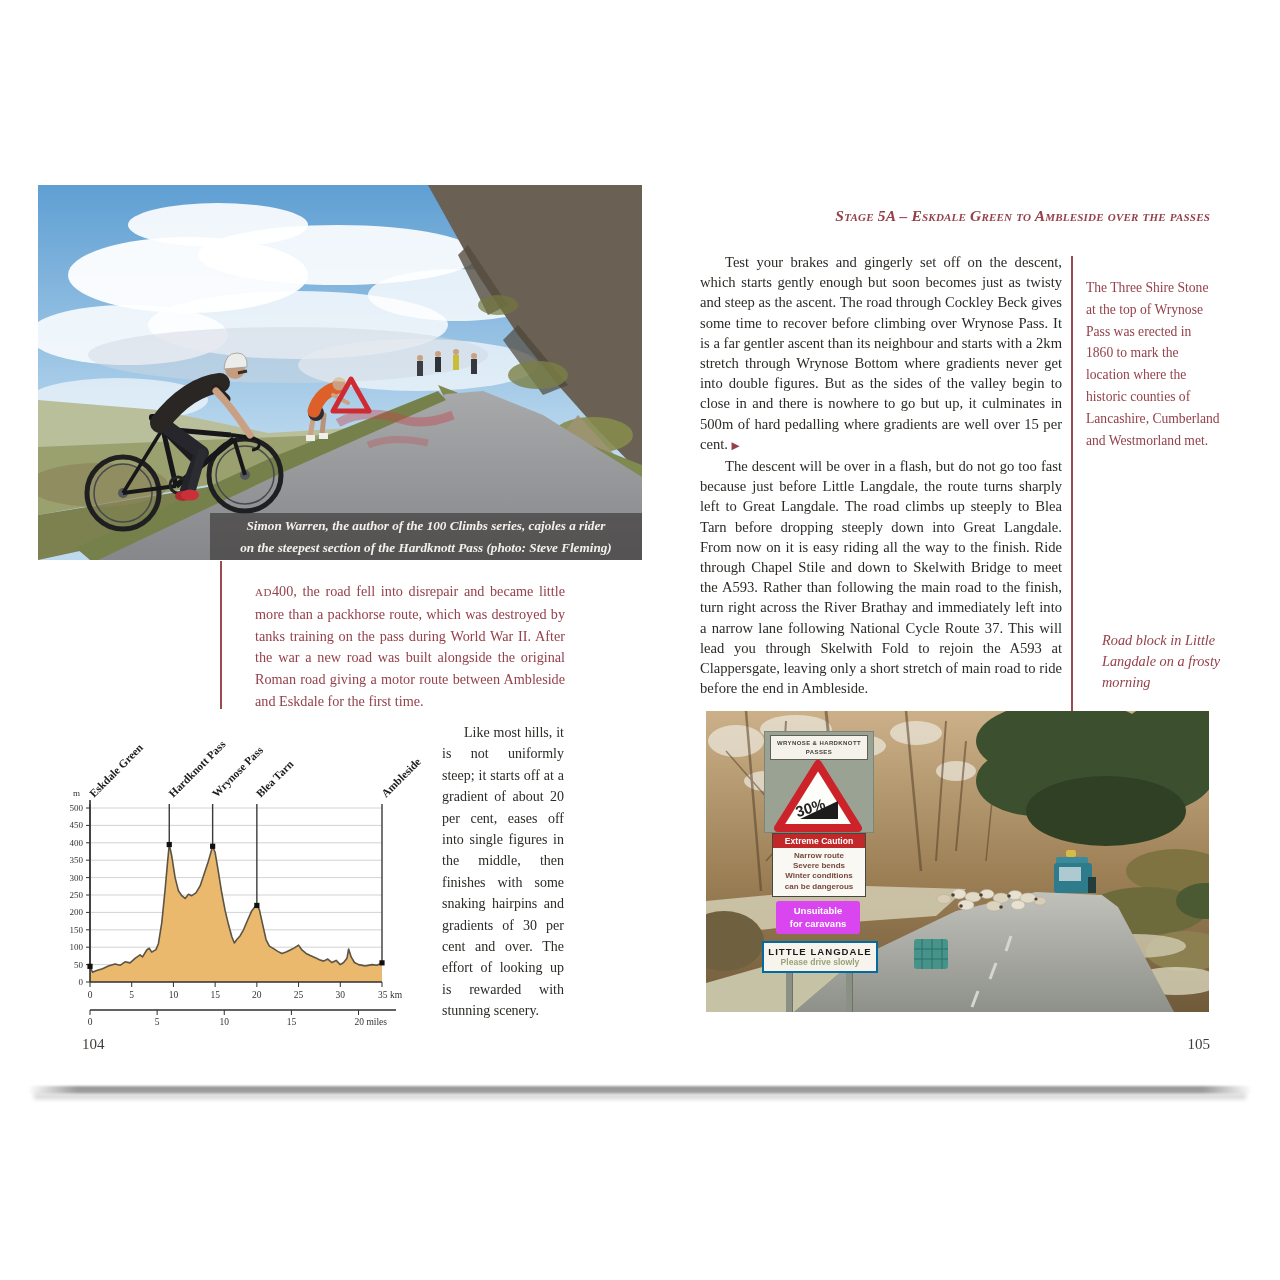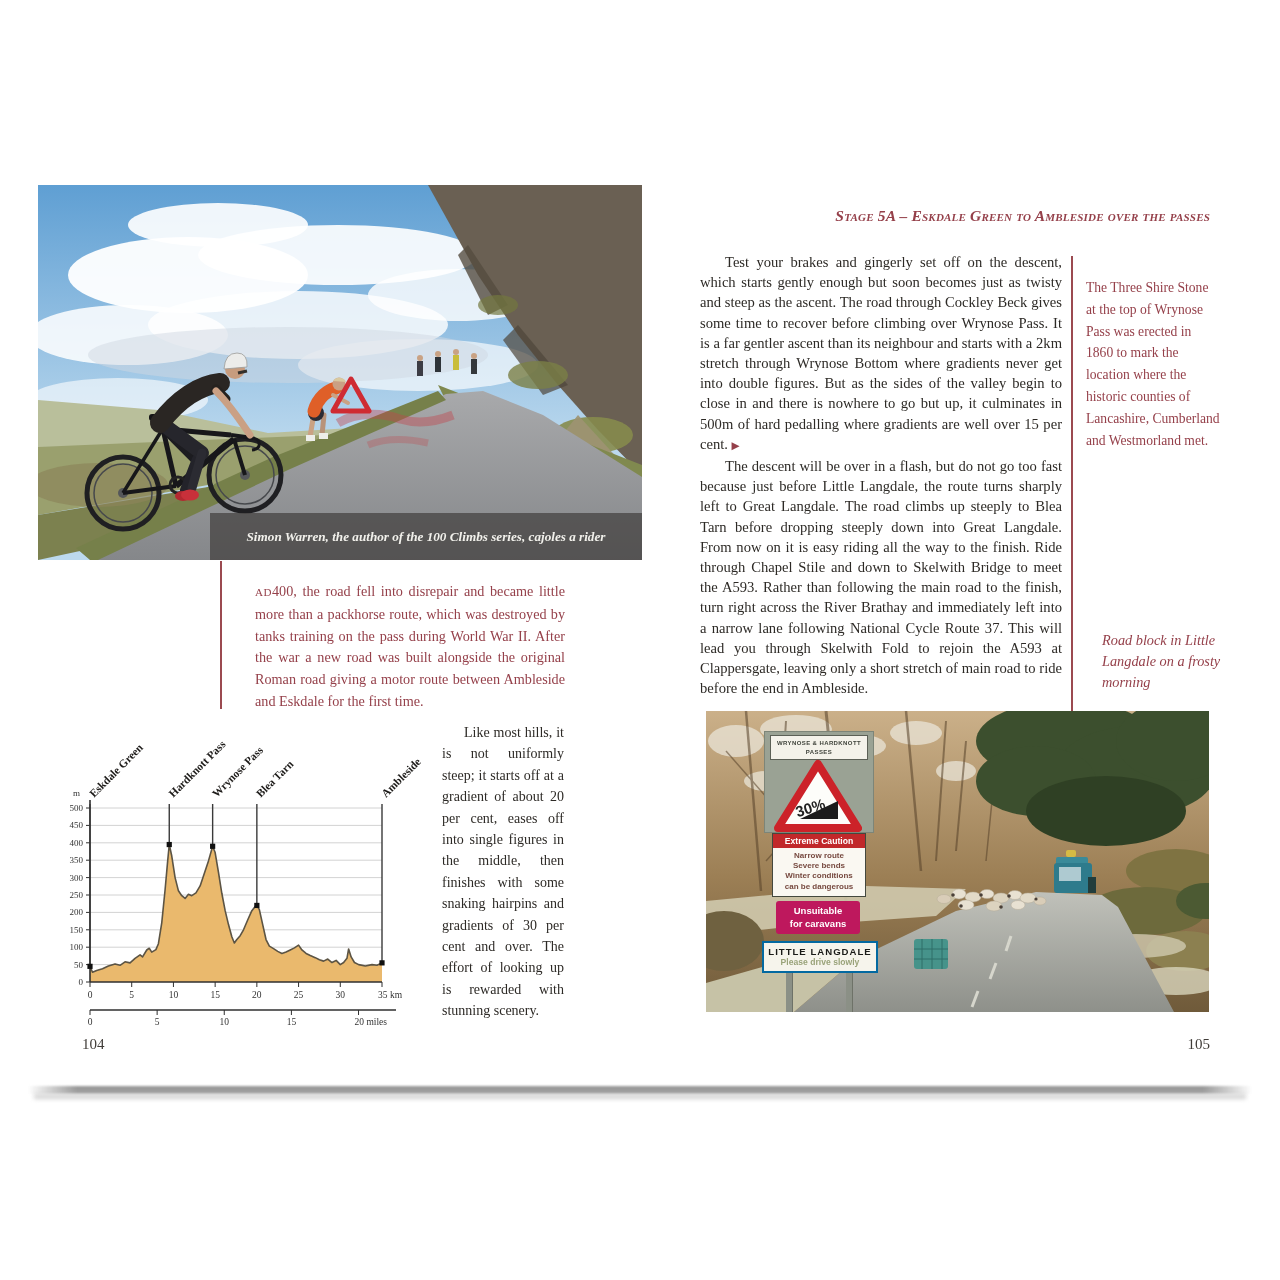--- a/index.html
+++ b/index.html
@@ -46,21 +46,21 @@
     border:1px solid #5c6056;display:flex;flex-direction:column;justify-content:center;}
   .sign-top-label div{font-family:"Liberation Sans",sans-serif;font-size:6px;font-weight:700;
     color:#3e423a;text-align:center;letter-spacing:.4px;line-height:1.35;}
   .sign-tri{position:absolute;left:12px;top:32px;}
   .sign-caution{position:absolute;left:10px;top:106px;width:92px;background:#faf8f2;
     border:1px solid #44483e;font-family:"Liberation Sans",sans-serif;}
   .sign-caution .hd{background:#c1282a;color:#fff;font-size:8.6px;font-weight:700;
     text-align:center;padding:2px 0;}
   .sign-caution .ln{font-size:8px;font-weight:700;color:#774a40;text-align:center;line-height:1.28;}
   .sign-caution .body{padding:3px 1px 4px;}
-  .sign-blue{position:absolute;left:14px;top:174px;width:84px;height:33px;background:#be185d;
+  .sign-blue{position:absolute;left:14px;top:174px;width:84px;height:33px;background:#d946ef;
     border-radius:3px;display:flex;flex-direction:column;justify-content:center;}
   .sign-blue div{font-family:"Liberation Sans",sans-serif;font-size:9.5px;font-weight:700;
     color:#fff;text-align:center;line-height:1.3;}
   .sign-village{position:absolute;left:0;top:214px;width:112px;background:#f6f4ec;
     border:2px solid #0369a1;padding:3px 0 4px;font-family:"Liberation Sans",sans-serif;}
   .sign-village .nm{font-size:9.6px;font-weight:700;color:#1a1a18;text-align:center;letter-spacing:1px;}
   .sign-village .sub{font-size:8.6px;font-weight:700;color:#9aa37a;text-align:center;}
   .sign-pole{position:absolute;width:6px;height:40px;top:246px;background:#8b9086;border-right:1px solid #6e7268;}
   .shadow-bar{position:absolute;left:28px;top:1086px;width:1224px;height:8px;
     background:linear-gradient(to right, rgba(154,154,154,0), #9a9a9a 4%, #9a9a9a 96%, rgba(154,154,154,0));
@@ -179,20 +179,21 @@
           <path d="M122,238 C140,214 162,200 182,198" stroke="#2a2623" stroke-width="20" stroke-linecap="round" fill="none"></path>
           <path d="M178,204 L188,214" stroke="#26221f" stroke-width="9" stroke-linecap="round"></path>
           <path d="M178,206 C192,220 204,238 212,250" stroke="#caa084" stroke-width="7" stroke-linecap="round" fill="none"></path>
           <circle cx="197" cy="184" r="10" fill="#c79c7e"></circle>
           <path d="M186,184 Q187,168 199,168 Q210,168 209,182 Z" fill="#ececea" stroke="#9a9a98" stroke-width=".8"></path>
           <path d="M200,188 L209,186" stroke="#33302c" stroke-width="3"></path>
         </g>
       </svg>
       <div class="photo-caption-bar">
         <div>Simon Warren, the author of the 100 Climbs series, cajoles a rider</div>
+        <div>on the steepest section of the Hardknott Pass (photo: Steve Fleming)</div>
       </div>
     </div>
 
     <div class="red-rule"></div>
 
     <div class="note-red"><span class="smallcaps">AD</span><span>400, the road fell into disrepair and became little more than a packhorse route, which was destroyed by tanks training on the pass during World War II. After the war a new road was built alongside the original Roman road giving a motor route between Ambleside and Eskdale for the first time.</span></div>
 
     <div class="chart"><svg viewBox="0 0 400 308" width="400" height="308">
           <line x1="34" y1="244.6" x2="326" y2="244.6" stroke="#c7c7c7" stroke-width="0.8"></line>
           <line x1="34" y1="227.2" x2="326" y2="227.2" stroke="#c7c7c7" stroke-width="0.8"></line>

